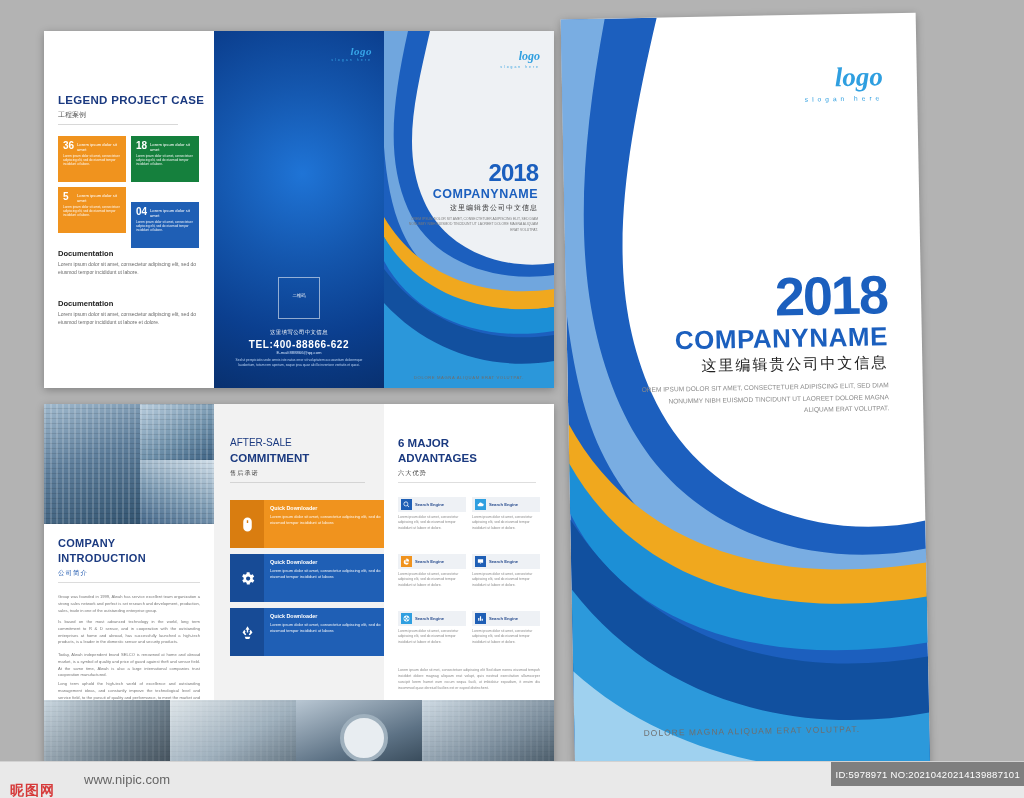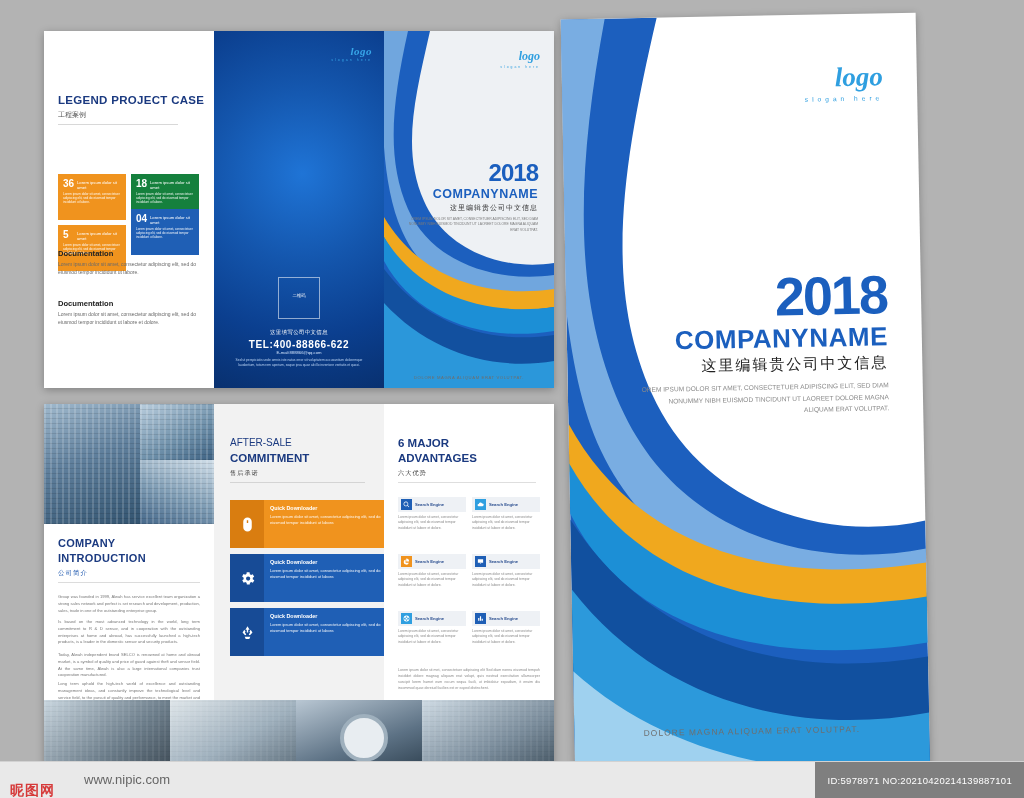--- a/index.html
+++ b/index.html
@@ -19,21 +19,21 @@
   
   #trifold-top{left:44px;top:31px;width:510px;height:357px;background:#fff;}
   
   #tf-p1{left:0;top:0;width:170px;height:357px;background:#fff;}
   .legend-title{
     position:absolute;left:14px;top:63px;color:#1b3a80;
     font-size:11.5px;font-weight:bold;letter-spacing:.3px;
   }
   .legend-sub{position:absolute;left:14px;top:79px;color:#555;font-size:7px;}
   .legend-rule{position:absolute;left:14px;top:93px;width:120px;height:1px;background:#d8d8d8;}
-  .kpi-grid{position:absolute;left:14px;top:105px;width:150px;height:98px;margin-top:38px;}
+  .kpi-grid{position:absolute;left:14px;top:105px;width:150px;height:98px;}
   .kpi{position:absolute;width:68px;height:46px;color:#fff;}
   .kpi .num{position:absolute;left:5px;top:4px;font-size:10px;font-weight:bold;}
   .kpi .lbl{position:absolute;left:19px;top:6px;font-size:4.2px;line-height:1.25;width:45px;}
   .kpi .txt{position:absolute;left:5px;top:18px;width:58px;font-size:3.1px;line-height:1.35;opacity:.92;}
   .doc-h{position:absolute;left:14px;font-size:7.6px;font-weight:bold;color:#222;}
   .doc-p{position:absolute;left:14px;width:140px;font-size:5px;line-height:1.55;color:#6a6a6a;}
 
   
   #tf-p2{left:170px;top:0;width:170px;height:357px;
     background:
@@ -117,21 +117,21 @@
   .cv-year{position:absolute;right:34px;top:254px;font-size:54px;line-height:1;font-weight:bold;color:#1b5fbe;letter-spacing:-2px;}
   .cv-name{position:absolute;right:34px;top:310px;font-size:26px;line-height:1;font-weight:bold;color:#1b5fbe;letter-spacing:.5px;}
   .cv-cn{position:absolute;right:34px;top:340px;font-size:15px;color:#222;letter-spacing:2px;}
   .cv-fine{position:absolute;right:34px;top:366px;width:250px;text-align:right;font-size:6.6px;line-height:1.75;color:#8a8a8a;}
   .cv-foot{position:absolute;left:0;right:0;bottom:46px;text-align:center;font-size:8.4px;letter-spacing:1.1px;color:#6e6e6e;}
 
   
   #footer{left:0;bottom:0;width:1024px;height:36px;background:#e9e9e9;border-top:1px solid #d2d2d2;}
   .logo-cn{position:absolute;left:10px;top:20px;font-size:14px;font-weight:bold;color:#d63a3a;letter-spacing:1px;}
   .logo-url{position:absolute;left:84px;top:10px;font-size:13px;color:#666;}
-  .idbox{position:absolute;right:0;top:0;height:36px;background:#7f7f7f;color:#fff;display:flex;align-items:center;padding:0 12px;font-size:9.5px;letter-spacing:.3px;}
+  .idbox{position:absolute;right:0;top:0;height:24px;background:#7f7f7f;color:#fff;display:flex;align-items:center;padding:0 4px;font-size:9.5px;letter-spacing:.3px;}
 </style>
 </head>
 <body>
 
 <div class="stage">
 
   <div class="abs shadow" id="trifold-top">
 
     <div class="abs" id="tf-p1">
       <div class="legend-title">LEGEND PROJECT CASE</div>
@@ -147,21 +147,21 @@
         <div class="kpi" style="left:73px;top:0;background:#15803d">
           <div class="num">18</div>
           <div class="lbl">Lorem ipsum dolor sit amet</div>
           <div class="txt">Lorem ipsum dolor sit amet, consectetuer adipiscing elit, sed do eiusmod tempor incididunt ut labore.</div>
         </div>
         <div class="kpi" style="left:0;top:51px;background:#f0931e">
           <div class="num">5</div>
           <div class="lbl">Lorem ipsum dolor sit amet</div>
           <div class="txt">Lorem ipsum dolor sit amet, consectetuer adipiscing elit, sed do eiusmod tempor incididunt ut labore.</div>
         </div>
-        <div class="kpi" style="left:73px;top:35px;background:#1f5fb5">
+        <div class="kpi" style="left:73px;top:66px;background:#1f5fb5">
           <div class="num">04</div>
           <div class="lbl">Lorem ipsum dolor sit amet</div>
           <div class="txt">Lorem ipsum dolor sit amet, consectetuer adipiscing elit, sed do eiusmod tempor incididunt ut labore.</div>
         </div>
       </div>
 
       <div class="doc-h" style="top:218px">Documentation</div>
       <div class="doc-p" style="top:230px">Lorem ipsum dolor sit amet, consectetur adipiscing elit, sed do eiusmod tempor incididunt ut labore.</div>
       <div class="doc-h" style="top:268px">Documentation</div>
       <div class="doc-p" style="top:280px">Lorem ipsum dolor sit amet, consectetur adipiscing elit, sed do eiusmod tempor incididunt ut labore et dolore.</div>

